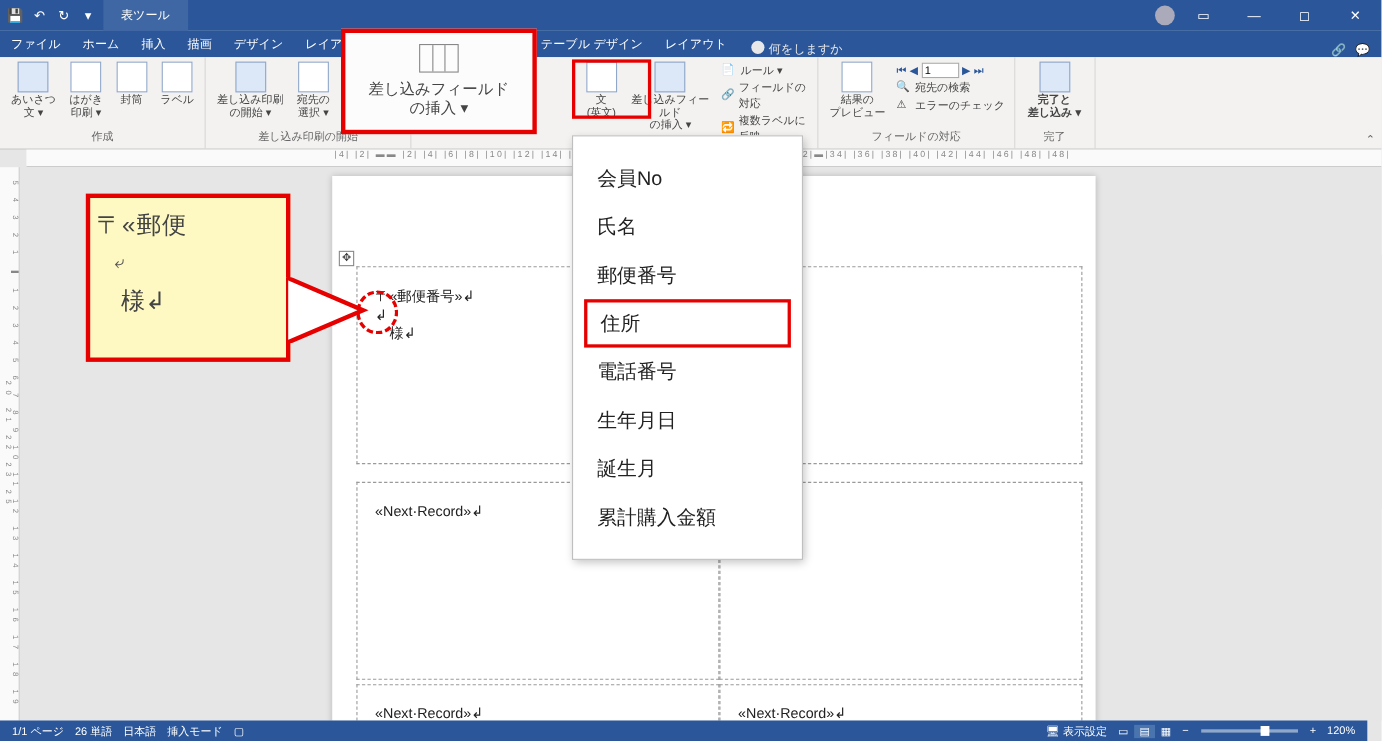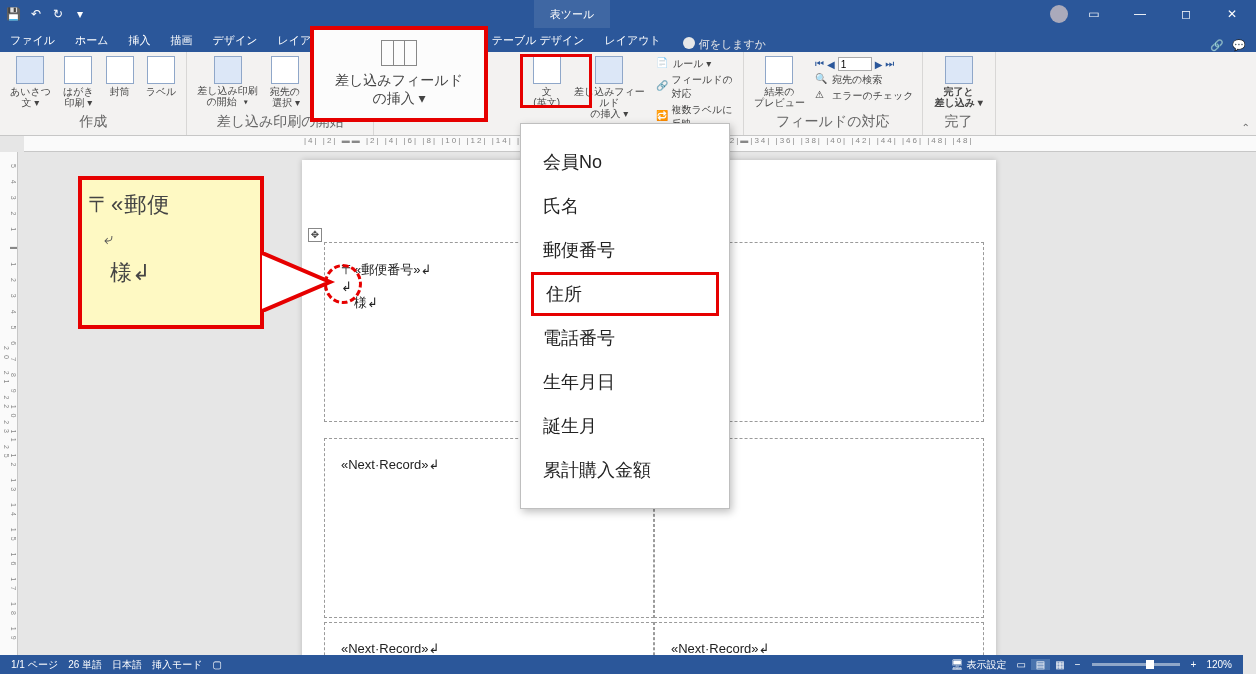--- a/index.html
+++ b/index.html
@@ -11,37 +11,37 @@
     --border-gray:#c7c7c7;
     --text-dark:#444;
     --highlight-red:#e60000;
   }
   *{box-sizing:border-box;font-family:"Yu Gothic UI","Meiryo",sans-serif}
   body{margin:0;width:1256px;height:674px;overflow:hidden;background:var(--doc-bg);font-size:11px;color:var(--text-dark)}
   
   .titlebar{background:var(--blue-dark);color:#fff;height:28px;display:flex;align-items:center;font-size:12px}
   .qat{display:flex;align-items:center;gap:6px;padding:0 6px}
   .qat .qicon{width:16px;height:16px;display:flex;align-items:center;justify-content:center;font-size:12px}
-  .title-center{flex:1;text-align:center;display:flex;justify-content:center;gap:40px}
+  .title-center{flex:1;text-align:center;display:flex;justify-content:flex-start;gap:40px}
   .title-context{background:#3f67a3;padding:0 16px;height:28px;line-height:28px;font-size:11px}
   .winctrls{display:flex;align-items:center;gap:6px;padding-right:4px}
   .winbtn{width:40px;height:28px;display:flex;align-items:center;justify-content:center;font-size:12px}
   .avatar-icon{width:18px;height:18px;border-radius:50%;background:#aab;display:inline-block}
   
   .tabs{background:var(--blue-dark);color:#fff;height:24px;display:flex;align-items:flex-end;font-size:11px}
   .tab{padding:4px 10px;white-space:nowrap}
   .tab.ctx{color:#fff}
   .tell-me{display:flex;align-items:flex-start;gap:4px;margin-left:12px;color:#e8e8e8}
   .light-icon{width:12px;height:12px;background:#e8e8e8;border-radius:50%}
   .tabs-right{margin-left:auto;padding-right:10px;display:flex;gap:8px}
   
   .ribbon{background:var(--ribbon-bg);height:84px;display:flex;border-bottom:1px solid var(--border-gray);position:relative}
   .rgroup{border-right:1px solid #d8d7d6;display:flex;flex-direction:column;align-items:center;padding:2px 6px}
   .rgroup .row{display:flex;align-items:flex-start;gap:4px;flex:1}
-  .rgroup .glabel{font-size:14px;color:#666;margin-bottom:2px}
+  .rgroup .glabel{font-size:10px;color:#666;margin-bottom:2px}
   .rbtn{display:flex;flex-direction:column;align-items:center;justify-content:flex-start;padding:2px 4px;min-width:36px;text-align:center;font-size:10px;line-height:11px}
   .rbtn .ricon{width:28px;height:28px;display:flex;align-items:center;justify-content:center;margin-bottom:2px}
   .rbtn-wide{min-width:60px}
   .rstack{display:flex;flex-direction:column;gap:-1px;font-size:10px;padding:2px 2px;align-items:flex-start}
   .rstack .ritem{display:flex;align-items:center;gap:3px;padding:1px 0}
   .rstack .sicon{width:14px;height:14px;display:inline-block}
   .ribbon-collapse{position:absolute;right:6px;bottom:2px;font-size:10px;color:#666}
   
   .icnbox{width:100%;height:100%;border:1px solid #8fa7c9;background:#fff}
   .icncolor{background:#dce7f7}
@@ -161,28 +161,28 @@
     </div>
     <div class="glabel">作成</div>
   </div>
 
   <div class="rgroup">
     <div class="row">
       <div class="rbtn rbtn-wide">
           <div class="ricon">
             <div class="icnbox icncolor"></div>
           </div>
-          <span style="white-space: pre-line; font-family: Liberation Mono, monospace;">差し込み印刷
+          <span style="white-space: pre-line;">差し込み印刷
 の開始 ▾</span>
         </div>
       <div class="rbtn">
           <div class="ricon">
             <div class="icnbox"></div>
           </div>
-          <span style="white-space: pre-line; text-align: right;">宛先の
+          <span style="white-space: pre-line;">宛先の
 選択 ▾</span>
         </div>
       <div class="rbtn">
           <div class="ricon">
             <div class="icnbox"></div>
           </div>
           <span style="white-space: pre-line;">アドレス帳
 の編集</span>
         </div>
     </div>

